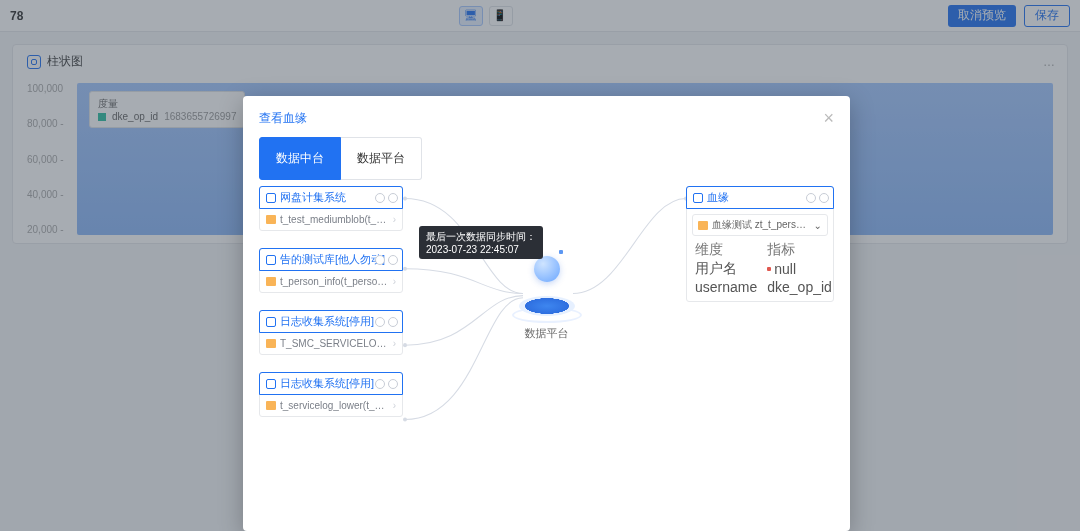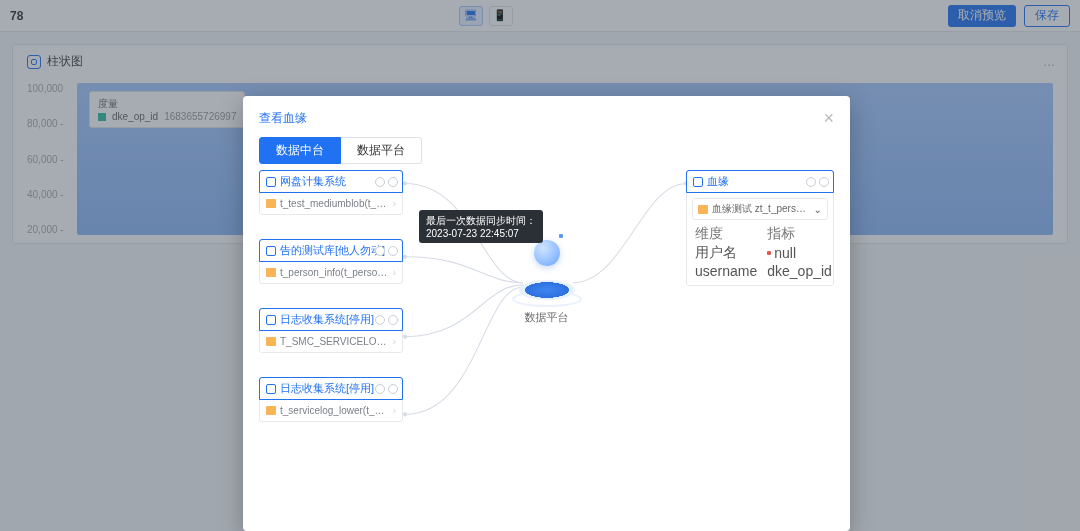--- a/index.html
+++ b/index.html
@@ -86,21 +86,21 @@
       display: flex; flex-direction: column; overflow: hidden; margin-top: 48px;
     }
     .modal-head {
       padding: 12px 16px 8px; color: #2172f2; font-size: 12px;
       display: flex; justify-content: space-between; align-items: center;
     }
     .close-x { color: #bbb; font-size: 18px; cursor: pointer; }
 
     .tab-row { display: flex; gap: 0; padding: 0 16px; }
     .tab {
-      padding: 4px 16px; font-size: 12px; border: 1px solid #e0e3e8;
+      padding: 12px 16px; font-size: 12px; border: 1px solid #e0e3e8;
       background: #fff; cursor: pointer;
     }
     .tab:first-child { border-radius: 3px 0 0 3px; }
     .tab:last-child { border-radius: 0 3px 3px 0; border-left: none; }
     .tab.active { background: #2172f2; color: #fff; border-color: #2172f2; }
 
     .filter-row {
       display: flex; gap: 20px; padding: 10px 20px 6px; font-size: 11px; color: #777;
     }
     .filter-item { display: flex; align-items: center; gap: 4px; }
@@ -108,21 +108,21 @@
       width: 12px; height: 12px; border: 1px solid #bbb; border-radius: 2px;
     }
 
     .body-area {
       flex: 1; position: relative; overflow: hidden;
     }
 
     
     .src-col {
       position: absolute; left: 16px; top: 6px; width: 144px;
-      display: flex; flex-direction: column; gap: 24px;
+      display: flex; flex-direction: column; gap: 17px;
     }
     .node {
       border: 1px solid #e6e8eb; border-radius: 3px; background: #fff;
     }
     .node-head {
       border: 1px solid #2172f2; border-radius: 3px 3px 0 0; margin: -1px -1px 0 -1px;
       padding: 3px 6px; display: flex; align-items: center; gap: 4px;
       color: #2172f2; font-size: 11px; position: relative;
     }
     .node-head .db-icon {

